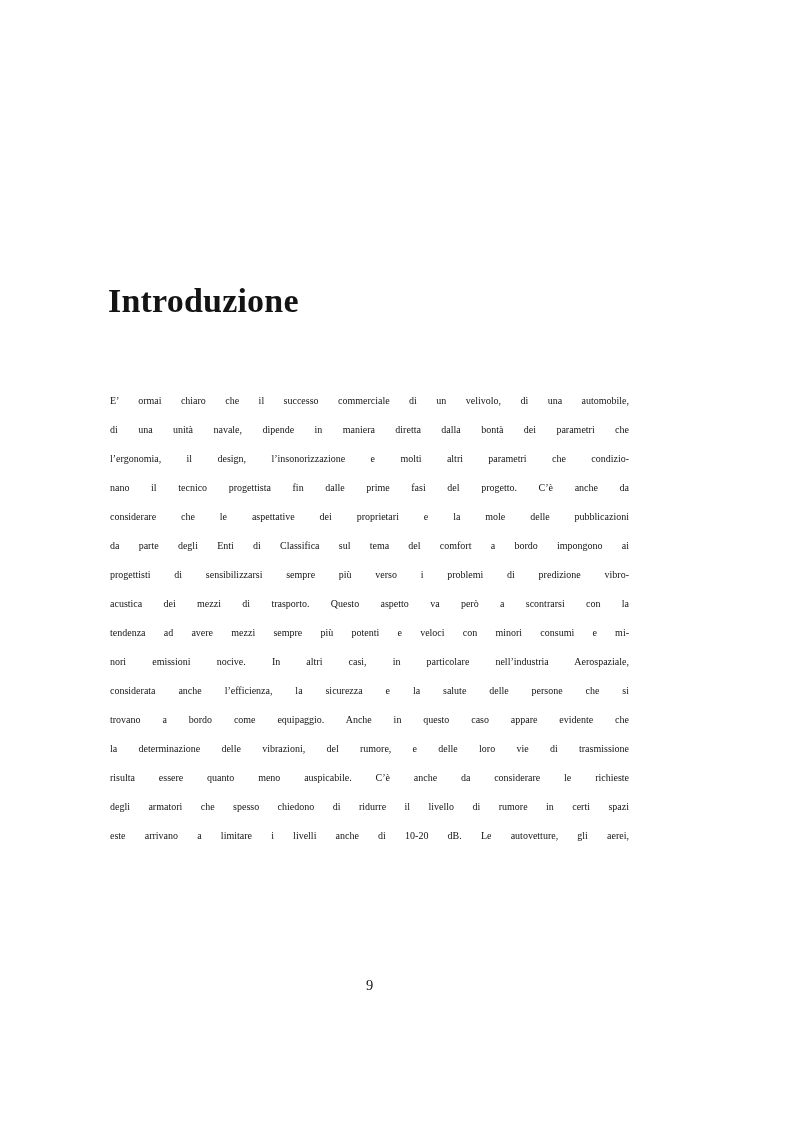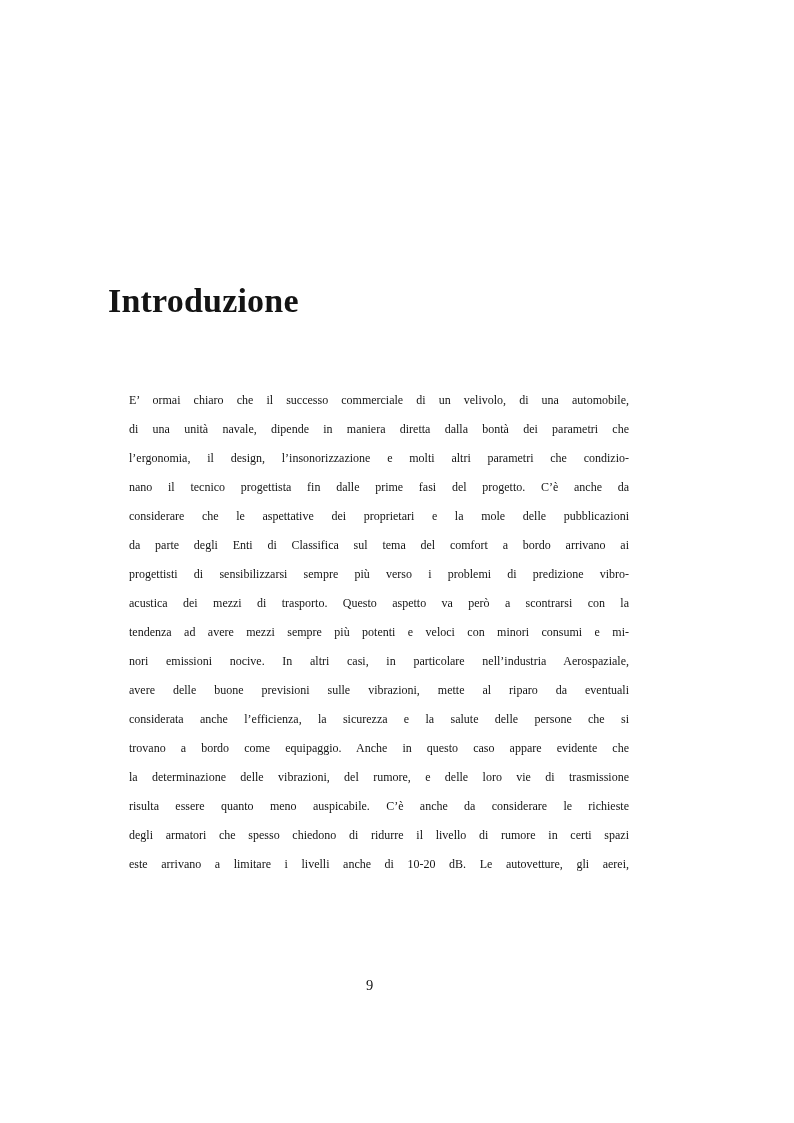--- a/index.html
+++ b/index.html
@@ -28,27 +28,26 @@
     color: #141414;
     text-align: right;
   }
   .body-text {
     position: absolute;
     left: 110px;
     top: 386px;
     width: 519px;
   }
   .body-text .line {
-    font-size: 12px;
+    font-size: 10px;
     line-height: 29px;
     text-align: justify;
     text-align-last: justify;
     white-space: normal;
     color: #141414;
-    margin-left: 19px;
   }
   .page-number {
     position: absolute;
     left: 110px;
     top: 975px;
     width: 519px;
     text-align: center;
     font-size: 14.5px;
     line-height: 20px;
     color: #141414;
@@ -60,26 +59,25 @@
 <div class="sheet">
 
   <h1 class="chapter-title">Introduzione</h1>
 
   <div class="body-text">
     <div class="line">E’ ormai chiaro che il successo commerciale di un velivolo, di una automobile,</div>
     <div class="line">di una unità navale, dipende in maniera diretta dalla bontà dei parametri che</div>
     <div class="line">l’ergonomia, il design, l’insonorizzazione e molti altri parametri che condizio-</div>
     <div class="line">nano il tecnico progettista fin dalle prime fasi del progetto. C’è anche da</div>
     <div class="line">considerare che le aspettative dei proprietari e la mole delle pubblicazioni</div>
-    <div class="line">da parte degli Enti di Classifica sul tema del comfort a bordo arrivano ai</div>
+    <div class="line">da parte degli Enti di Classifica sul tema del comfort a bordo impongono ai</div>
     <div class="line">progettisti di sensibilizzarsi sempre più verso i problemi di predizione vibro-</div>
     <div class="line">acustica dei mezzi di trasporto. Questo aspetto va però a scontrarsi con la</div>
     <div class="line">tendenza ad avere mezzi sempre più potenti e veloci con minori consumi e mi-</div>
     <div class="line">nori emissioni nocive. In altri casi, in particolare nell’industria Aerospaziale,</div>
-    <div class="line">avere delle buone previsioni sulle vibrazioni, mette al riparo da eventuali</div>
     <div class="line">considerata anche l’efficienza, la sicurezza e la salute delle persone che si</div>
     <div class="line">trovano a bordo come equipaggio. Anche in questo caso appare evidente che</div>
     <div class="line">la determinazione delle vibrazioni, del rumore, e delle loro vie di trasmissione</div>
     <div class="line">risulta essere quanto meno auspicabile. C’è anche da considerare le richieste</div>
     <div class="line">degli armatori che spesso chiedono di ridurre il livello di rumore in certi spazi</div>
     <div class="line">este arrivano a limitare i livelli anche di 10-20 dB. Le autovetture, gli aerei,</div>
   </div>
 
   <div class="page-number">9</div>
 

